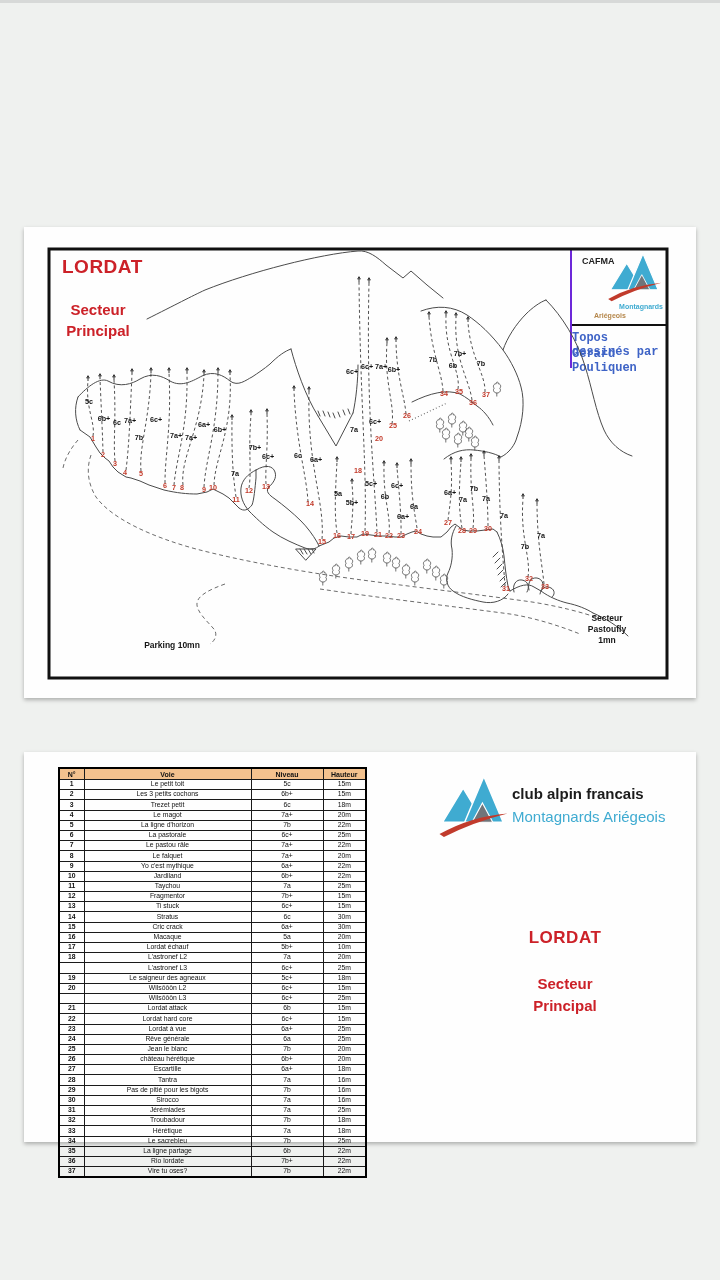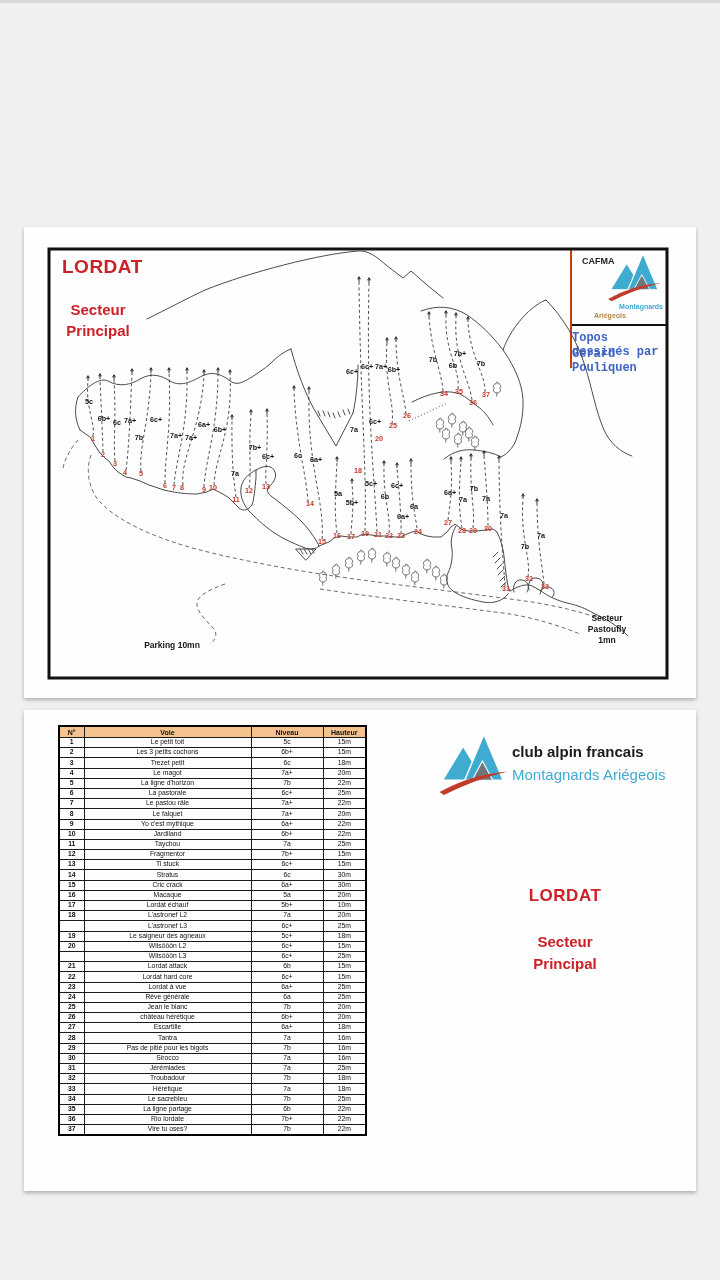--- a/index.html
+++ b/index.html
@@ -5,40 +5,40 @@
   :root{
     --red-title:#cc2128; --red-number:#c23a2a; --cyan:#3fabd1; --gray-mtn:#70757a;
     --swoosh-red:#c13b2c; --credit-blue:#3e63c6; --tan:#b5874b; --table-header-bg:#f4c28e; --ink:#141414;
   }
   html,body{margin:0;padding:0}
   body{width:720px;height:1280px;background:#eff1ef;position:relative;overflow:hidden;
        font-family:"Liberation Sans",sans-serif;}
   .topbar{position:absolute;top:0;left:0;width:720px;height:3px;background:#d7d9d8}
   .page{position:absolute;left:24px;width:672px;background:#fefefe;box-shadow:0 2px 4px rgba(0,0,0,.28);z-index:1}
   #page1{top:227px;height:471px}
-  #page2{top:710px;height:481px}
+  #page2{top:752px;height:390px}
   #topo{position:absolute;left:0;top:0;width:720px;height:1280px;z-index:3;pointer-events:none}
 
   
   .frame{fill:none;stroke:#111;stroke-width:3}
   .cliff{fill:none;stroke:#4b4b4b;stroke-width:1;stroke-linejoin:round;stroke-linecap:round}
   .route{fill:none;stroke:#3d3d3d;stroke-width:.9;stroke-dasharray:3 2.6}
   .anchor{stroke:#222;stroke-width:.9;fill:none}
   .anchordot{fill:#222}
   .grade{font:bold 7.2px "Liberation Sans",sans-serif;fill:var(--ink);text-anchor:middle}
   .rnum{font:bold 7.2px "Liberation Sans",sans-serif;fill:var(--red-number);text-anchor:middle}
   .maplabel{font:bold 8.5px "Liberation Sans",sans-serif;fill:#161616;text-anchor:middle}
   .trail{fill:none;stroke:#5a5a5a;stroke-width:.9;stroke-dasharray:4 3}
   .dots{fill:none;stroke:#5a5a5a;stroke-width:1.1;stroke-dasharray:.9 2.4}
   .treeglyph{fill:none;stroke:#4b4b4b;stroke-width:.8}
 
   
   .t-lordat1{position:absolute;left:38px;top:29px;font-size:19px;font-weight:bold;color:var(--red-title);letter-spacing:.5px}
   .t-secteur1{position:absolute;left:26px;top:72px;width:96px;text-align:center;font-size:15px;line-height:21px;font-weight:bold;color:var(--red-title)}
-  .cafma-box{position:absolute;left:546px;top:23px;width:95px;height:118px;border-left:2px solid #c2410c}
+  .cafma-box{position:absolute;left:546px;top:23px;width:95px;height:118px;border-left:2px solid #6d28d9}
   .cafma-name{position:absolute;left:10px;top:6px;font-size:9px;font-weight:bold;color:#222}
   .cafma-mtn{position:absolute;right:2px;top:1px;width:58px;height:52px}
   .cafma-mont{position:absolute;right:4px;top:53px;font-size:7px;font-weight:bold;color:var(--cyan)}
   .cafma-arie{position:absolute;left:22px;top:62px;font-size:7px;font-weight:bold;color:var(--tan)}
   .cafma-hr{position:absolute;left:0;top:74px;width:95px;height:2px;background:#111}
   .credit{position:absolute;left:0;width:95px;font-family:"Liberation Mono",monospace;
           font-size:12px;font-weight:bold;color:var(--credit-blue)}
   .credit1{top:81px}.credit2{top:97px}
 
   

